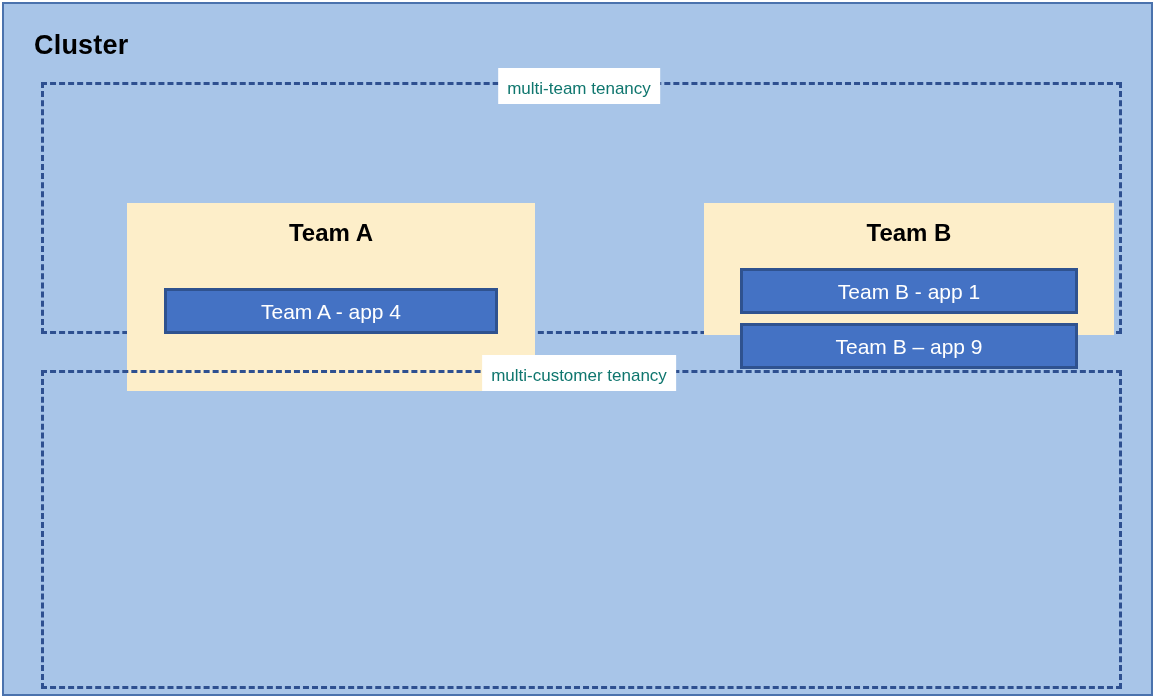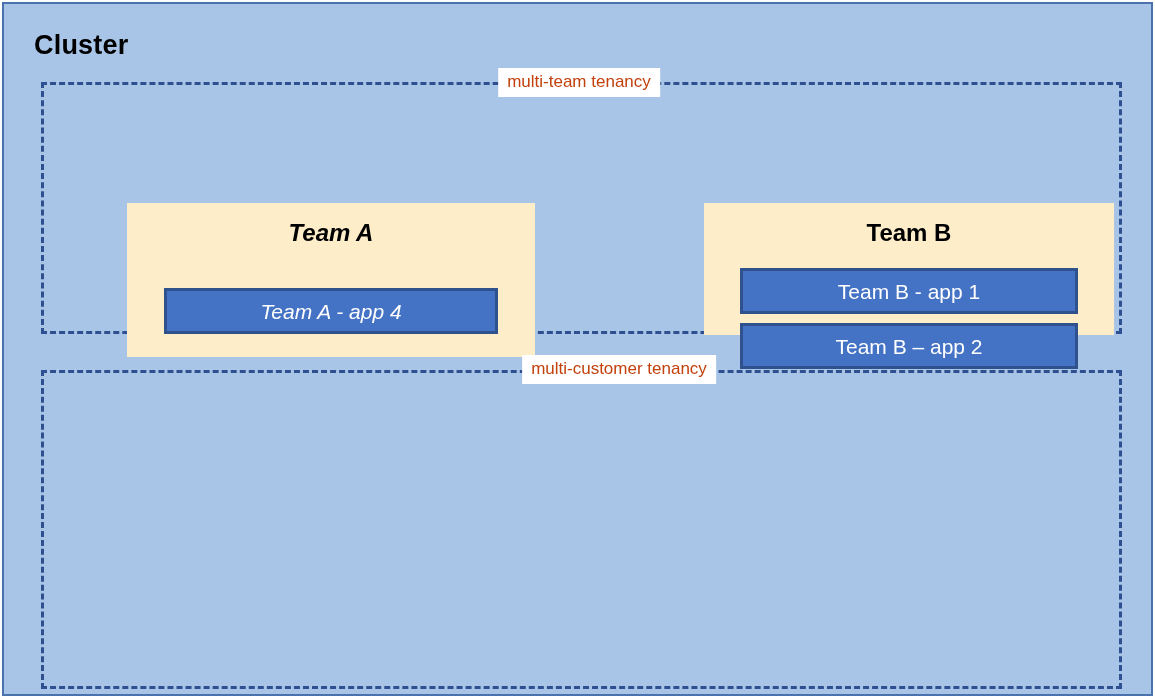--- a/index.html
+++ b/index.html
@@ -61,48 +61,46 @@
     left: 37px;
     top: 366px;
     width: 1081px;
     height: 319px;
   }
 
   .tenancy-label {
     position: absolute;
     transform: translateX(-50%);
     background: #ffffff;
-    color: #c2410c;
+    color: #0f766e;
     font-size: 17px;
     line-height: 1;
-    padding: 5px 9px 7px 9px;
+    padding: 12px 9px 7px 9px;
     white-space: nowrap;
   }
   .tenancy-label.team-label {
     left: 575px;
     top: 64px;
   }
   .tenancy-label.customer-label {
     left: 575px;
     top: 351px;
-    margin-left: 40px;
   }
 
   
   .team {
     position: absolute;
     box-sizing: border-box;
     background: #fdeec9;
   }
   .team.team-a {
     left: 83px;
     top: 118px;
     width: 408px;
-    height: 154px;
-    font-style: italic;
+    height: 188px;
   }
   .team.team-b {
     left: 660px;
     top: 118px;
     width: 410px;
     height: 132px;
   }
 
   .team-title {
     text-align: center;
@@ -170,21 +168,21 @@
         <div class="team-title">Team A</div>
         <div class="team-a-apps">
           <div class="app-box">Team A - app 4</div>
         </div>
       </div>
 
       <div class="team team-b">
         <div class="team-title">Team B</div>
         <div class="team-b-apps">
           <div class="app-box">Team B - app 1</div>
-          <div class="app-box">Team B – app 2</div>
+          <div class="app-box">Team B – app 9</div>
         </div>
       </div>
     </div>
 
     <div class="tenancy-label team-label">multi-team tenancy</div>
 
     <div class="tenancy multi-customer">
 
       
       

